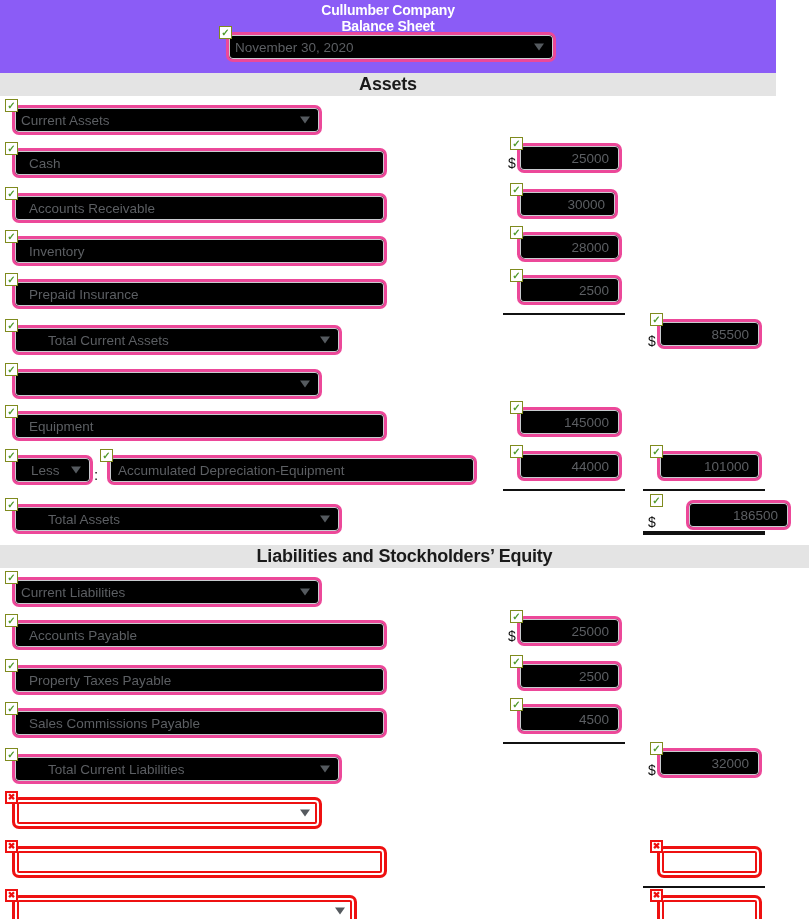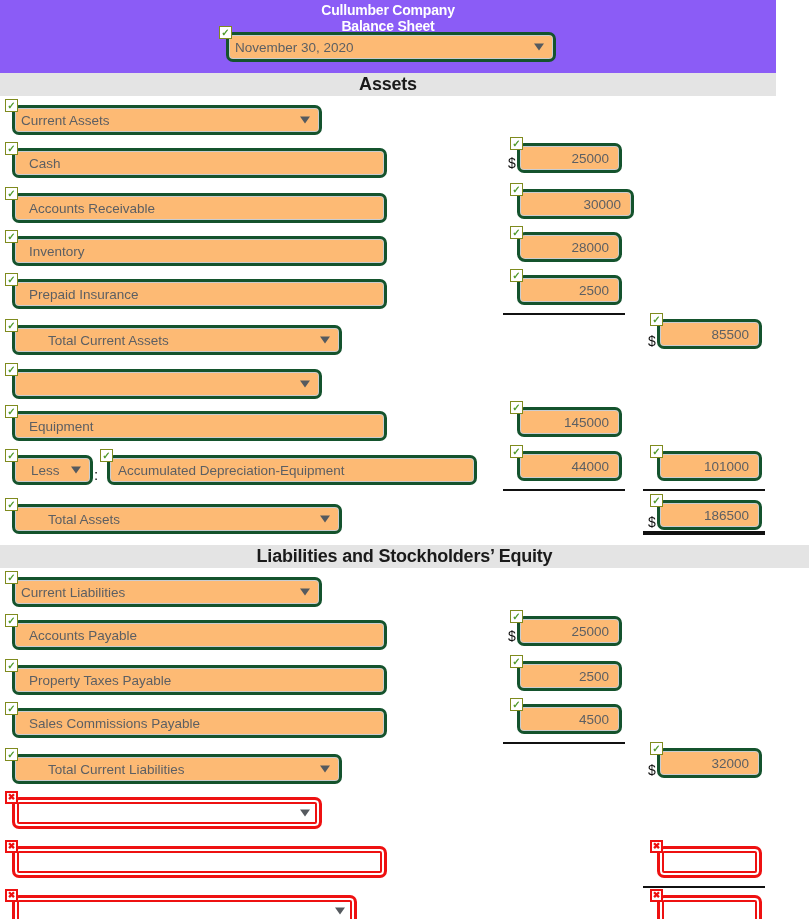--- a/index.html
+++ b/index.html
@@ -45,22 +45,22 @@
     background: #ffffff; z-index: 5;
     line-height: 12px; text-align: center;
     font-size: 10px; font-weight: bold;
   }
   .badge.ok  { border: 1px solid #7f8b1e; color: #4f9a2c; }
   .badge.err { border: 2px solid #ee1111; color: #ee1111; font-size: 9px; line-height: 9px; }
 
   .box {
     position: absolute; left: 7px; top: 6px;
     border-radius: 7px;
-    border: 3px solid #14532d;
-    background: #fdba74;
+    border: 3px solid #ec4899;
+    background: #000000;
     box-shadow: inset 0 0 0 1px #c9ccd0;
   }
   .box.bad {
     border: 3px solid #ee1111;
     background: #ffffff;
     box-shadow: inset 0 0 0 2px #ffffff, inset 0 0 0 4px #ee1111;
   }
   .box .txt {
     position: absolute; left: 0; top: 0; right: 0; bottom: 0;
     display: flex; align-items: center;
@@ -131,21 +131,21 @@
   <div class="dollar" style="left:508px; top:155px;">$</div>
 
   <div class="fld" style="left:5px; top:187px;">
     <div class="badge ok">✓</div>
     <div class="box" style="width:375px; height:30px;">
       <div class="txt">Accounts Receivable</div>
     </div>
   </div>
   <div class="fld" style="left:510px; top:183px;">
     <div class="badge ok">✓</div>
-    <div class="box num" style="width:117px; height:30px;">
+    <div class="box num" style="width:101px; height:30px;">
       <div class="txt">30000</div>
     </div>
   </div>
 
   <div class="fld" style="left:5px; top:230px;">
     <div class="badge ok">✓</div>
     <div class="box" style="width:375px; height:30px;">
       <div class="txt">Inventory</div>
     </div>
   </div>
@@ -236,21 +236,21 @@
 
   <div class="fld" style="left:5px; top:498px;">
     <div class="badge ok">✓</div>
     <div class="box sel" style="width:330px; height:30px;">
       <div class="txt" style="padding-left:33px;">Total Assets</div>
       <div class="caret"></div>
     </div>
   </div>
   <div class="fld" style="left:650px; top:494px;">
     <div class="badge ok">✓</div>
-    <div class="box num" style="width:105px; height:30px;">
+    <div class="box num" style="width:105px; height:30px;margin-left:29px;">
       <div class="txt">186500</div>
     </div>
   </div>
   <div class="dollar" style="left:648px; top:514px;">$</div>
   <div class="rule2" style="left:643px; top:531px; width:122px;"></div>
 
   <div class="band" id="band-liab">Liabilities and Stockholders’ Equity</div>
 
   <div class="fld" style="left:5px; top:571px;">
     <div class="badge ok">✓</div>

